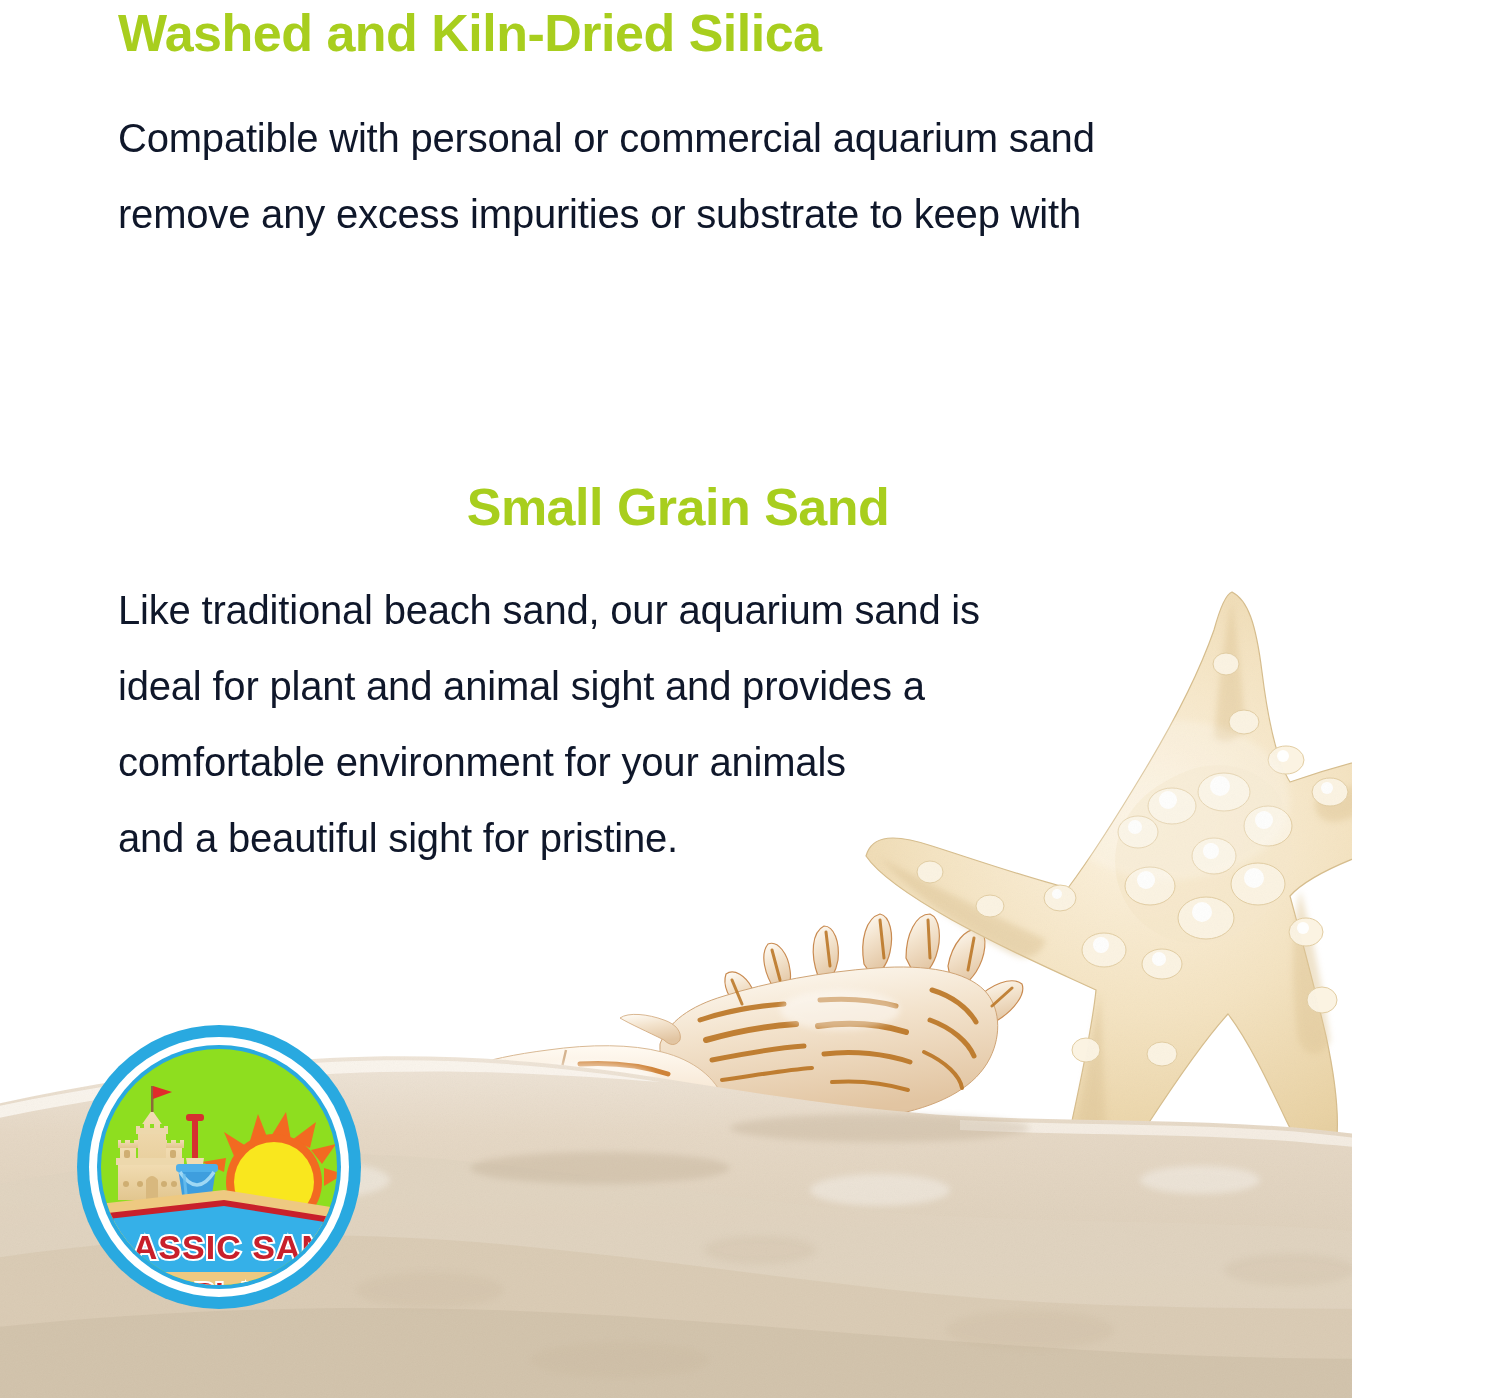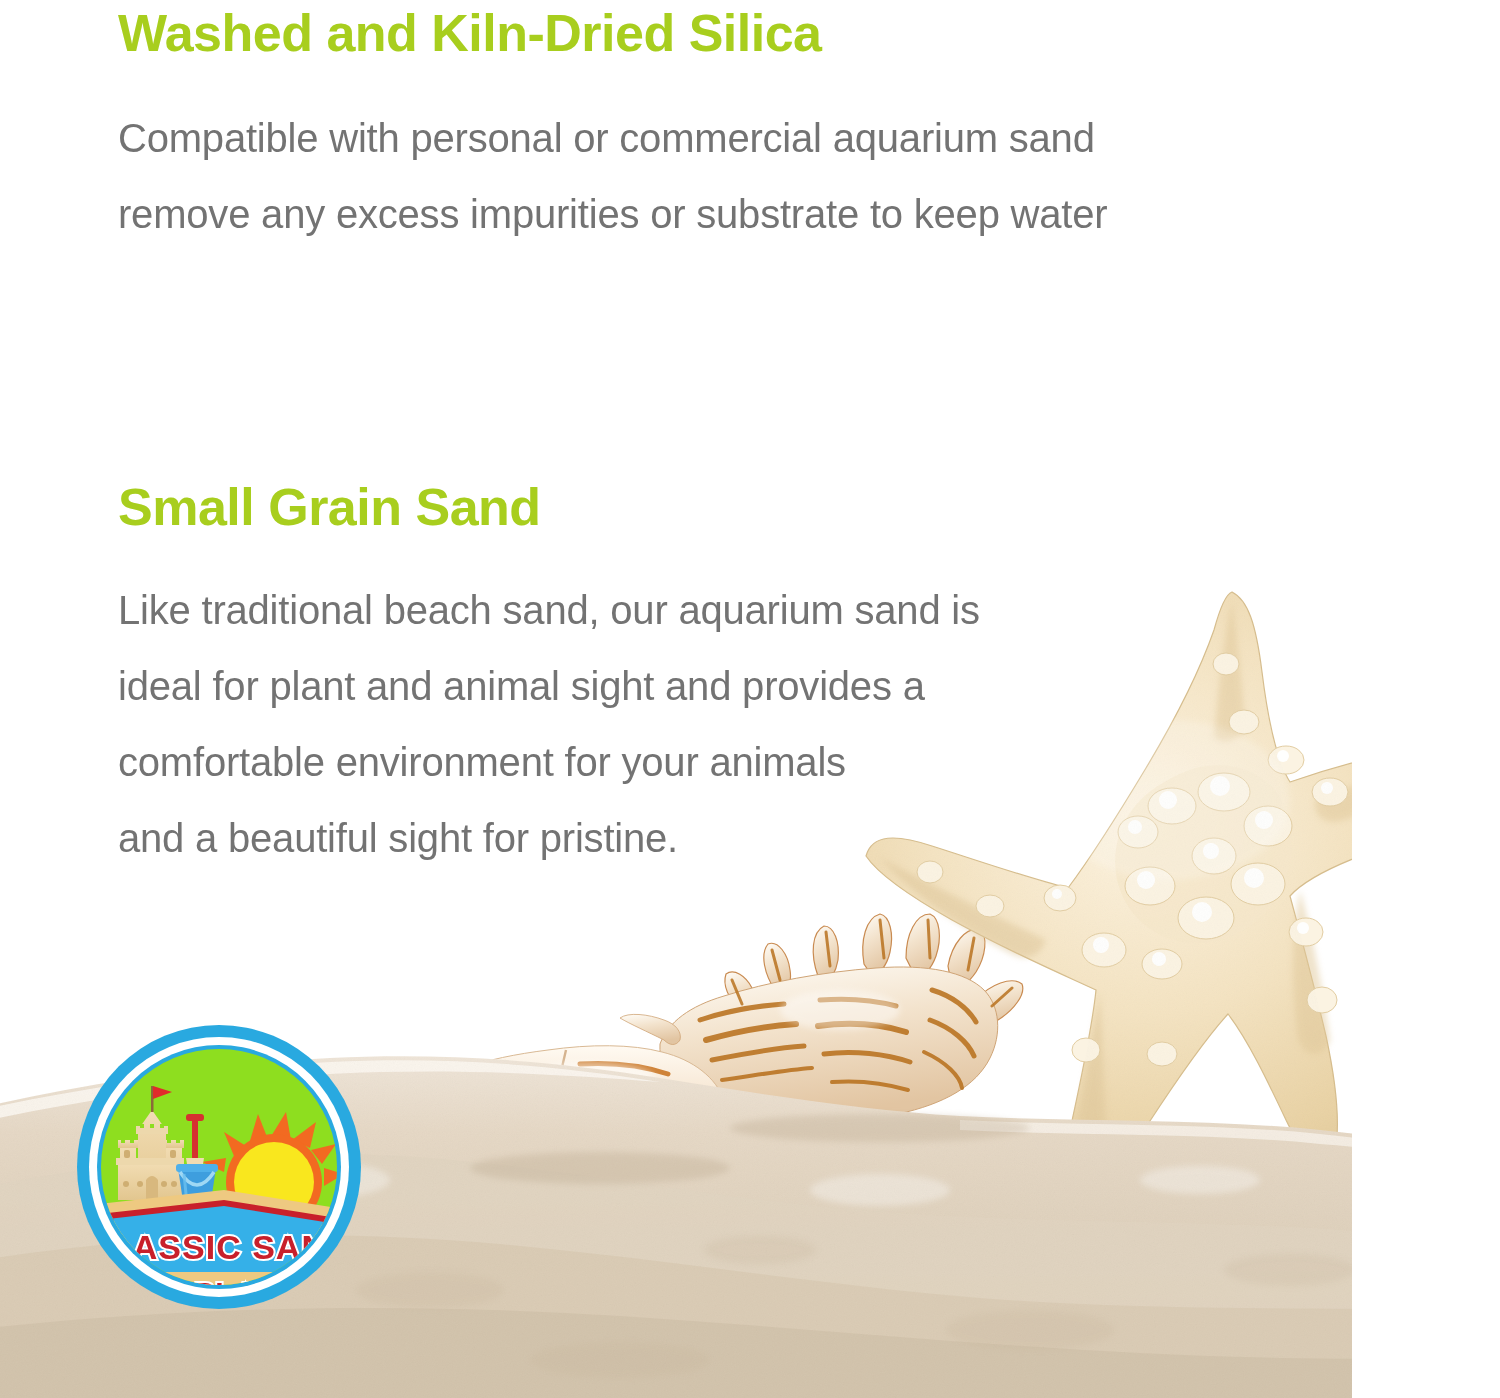--- a/index.html
+++ b/index.html
@@ -38,31 +38,31 @@
     letter-spacing: -0.5px;
     color: #a8ce1e;
     white-space: nowrap;
   }
 
   .body-copy {
     font-family: "Liberation Sans", sans-serif;
     font-weight: normal;
     font-size: 40px;
     line-height: 76px;
-    color: #737373;
+    color: #0f172a;
     letter-spacing: -0.2px;
   }
 
   .body-copy .ln { display: block; white-space: nowrap; }
 
   #block-one { position: absolute; left: 0; top: 4px; width: 1260px; }
   #block-one .section-heading { margin-bottom: 38px; }
 
   #block-two { position: absolute; left: 0; top: 478px; width: 1120px; }
-  #block-two .section-heading { margin-bottom: 36px; }
+  #block-two .section-heading { margin-bottom: 36px; text-align: center; }
 
   
   #photo-stage {
     position: absolute;
     left: 0; top: 0;
     width: 1500px;
     height: 1398px;
     z-index: 10;
     pointer-events: none;
   }
@@ -425,21 +425,21 @@
       </g>
     </svg>
   </div>
 
   <div class="copy-area">
 
     <div id="block-one">
       <h2 class="section-heading">Washed and Kiln-Dried Silica</h2>
       <p class="body-copy">
         <span class="ln">Compatible with personal or commercial aquarium sand</span>
-        <span class="ln">remove any excess impurities or substrate to keep water</span>
+        <span class="ln">remove any excess impurities or substrate to keep with</span>
       </p>
     </div>
 
     <div id="block-two">
       <h2 class="section-heading">Small Grain Sand</h2>
       <p class="body-copy">
         <span class="ln">Like traditional beach sand, our aquarium sand is</span>
         <span class="ln">ideal for plant and animal sight and provides a</span>
         <span class="ln">comfortable environment for your animals</span>
         <span class="ln">and a beautiful sight for pristine.</span>

